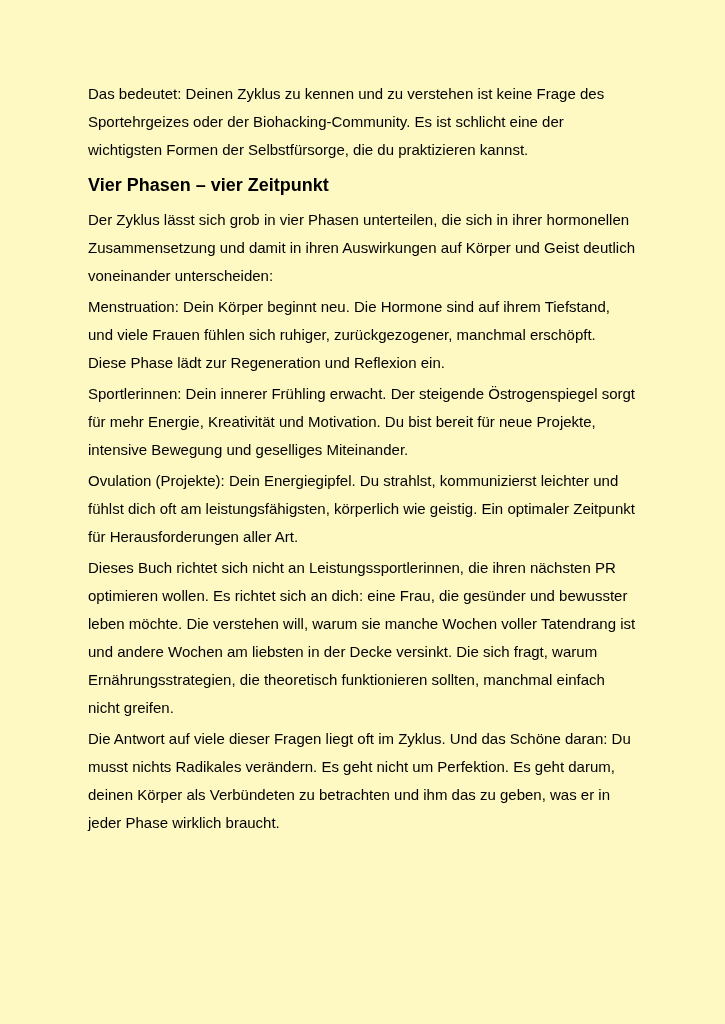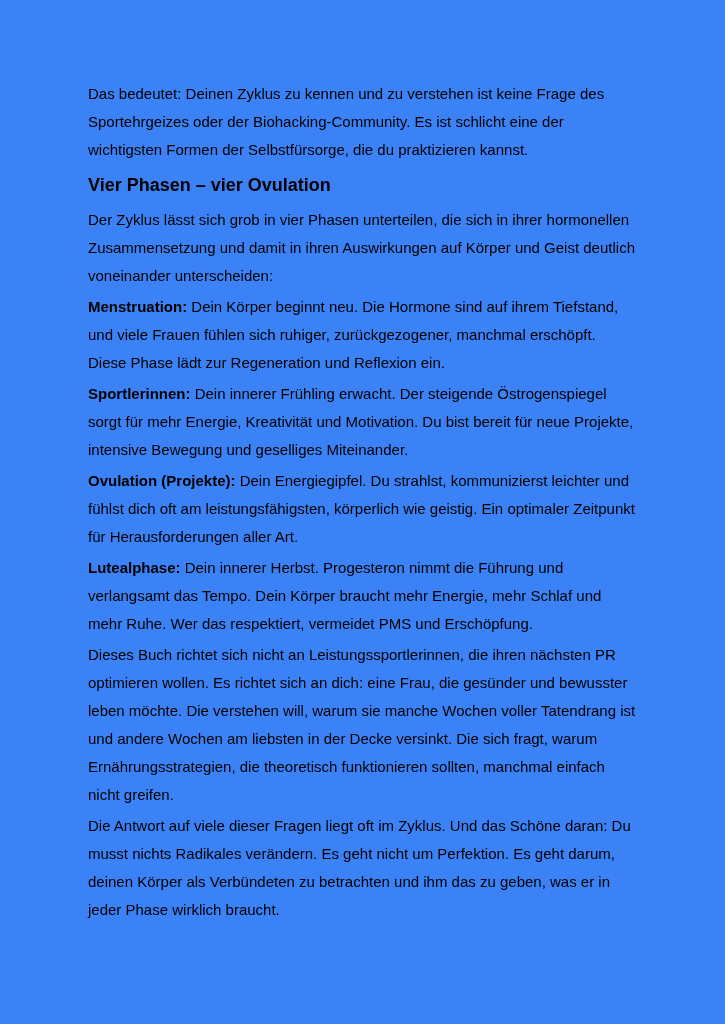--- a/index.html
+++ b/index.html
@@ -4,62 +4,61 @@
 <style>
   * { margin: 0; padding: 0; box-sizing: border-box; }
   html, body { background: #e8e8e8; }
   body { font-family: "Liberation Sans", "DejaVu Sans", sans-serif; }
 
   .page {
     position: relative;
     width: 725px;
     height: 1024px;
     margin: 0 auto;
-    background: #3b82f6;
+    background: #fef9c3;
     color: #000000;
     padding: 80px 87px 40px 88px;
     overflow: hidden;
   }
 
   .body-text {
     font-size: 15px;
     line-height: 28px;
     margin: 0 0 3px 0;
     color: #000000;
   }
 
   .body-text b, .body-text strong {
-    font-weight: bold;
+    font-weight: normal;
   }
 
   .section-heading {
     font-size: 18px;
     line-height: 26px;
     font-weight: bold;
     margin: 8px 0 8px 0;
     color: #000000;
   }
 </style>
 </head>
 <body>
 
 <div class="page">
 
   <p class="body-text">Das bedeutet: Deinen Zyklus zu kennen und zu verstehen ist keine Frage des Sportehrgeizes oder der Biohacking-Community. Es ist schlicht eine der wichtigsten Formen der Selbstfürsorge, die du praktizieren kannst.</p>
 
-  <h2 class="section-heading">Vier Phasen – vier Ovulation</h2>
+  <h2 class="section-heading">Vier Phasen – vier Zeitpunkt</h2>
 
   <p class="body-text">Der Zyklus lässt sich grob in vier Phasen unterteilen, die sich in ihrer hormonellen Zusammensetzung und damit in ihren Auswirkungen auf Körper und Geist deutlich voneinander unterscheiden:</p>
 
   <p class="body-text"><strong>Menstruation:</strong><span> Dein Körper beginnt neu. Die Hormone sind auf ihrem Tiefstand, und viele Frauen fühlen sich ruhiger, zurückgezogener, manchmal erschöpft. Diese Phase lädt zur Regeneration und Reflexion ein.</span></p>
 
   <p class="body-text"><strong>Sportlerinnen:</strong><span> Dein innerer Frühling erwacht. Der steigende Östrogenspiegel sorgt für mehr Energie, Kreativität und Motivation. Du bist bereit für neue Projekte, intensive Bewegung und geselliges Miteinander.</span></p>
 
   <p class="body-text"><strong>Ovulation (Projekte):</strong><span> Dein Energiegipfel. Du strahlst, kommunizierst leichter und fühlst dich oft am leistungsfähigsten, körperlich wie geistig. Ein optimaler Zeitpunkt für Herausforderungen aller Art.</span></p>
 
-  <p class="body-text"><strong>Lutealphase:</strong><span> Dein innerer Herbst. Progesteron nimmt die Führung und verlangsamt das Tempo. Dein Körper braucht mehr Energie, mehr Schlaf und mehr Ruhe. Wer das respektiert, vermeidet PMS und Erschöpfung.</span></p>
 
 
   <p class="body-text">Dieses Buch richtet sich nicht an Leistungssportlerinnen, die ihren nächsten PR optimieren wollen. Es richtet sich an dich: eine Frau, die gesünder und bewusster leben möchte. Die verstehen will, warum sie manche Wochen voller Tatendrang ist und andere Wochen am liebsten in der Decke versinkt. Die sich fragt, warum Ernährungsstrategien, die theoretisch funktionieren sollten, manchmal einfach nicht greifen.</p>
 
   <p class="body-text">Die Antwort auf viele dieser Fragen liegt oft im Zyklus. Und das Schöne daran: Du musst nichts Radikales verändern. Es geht nicht um Perfektion. Es geht darum, deinen Körper als Verbündeten zu betrachten und ihm das zu geben, was er in jeder Phase wirklich braucht.</p>
 
 </div>
 
 </body></html>

